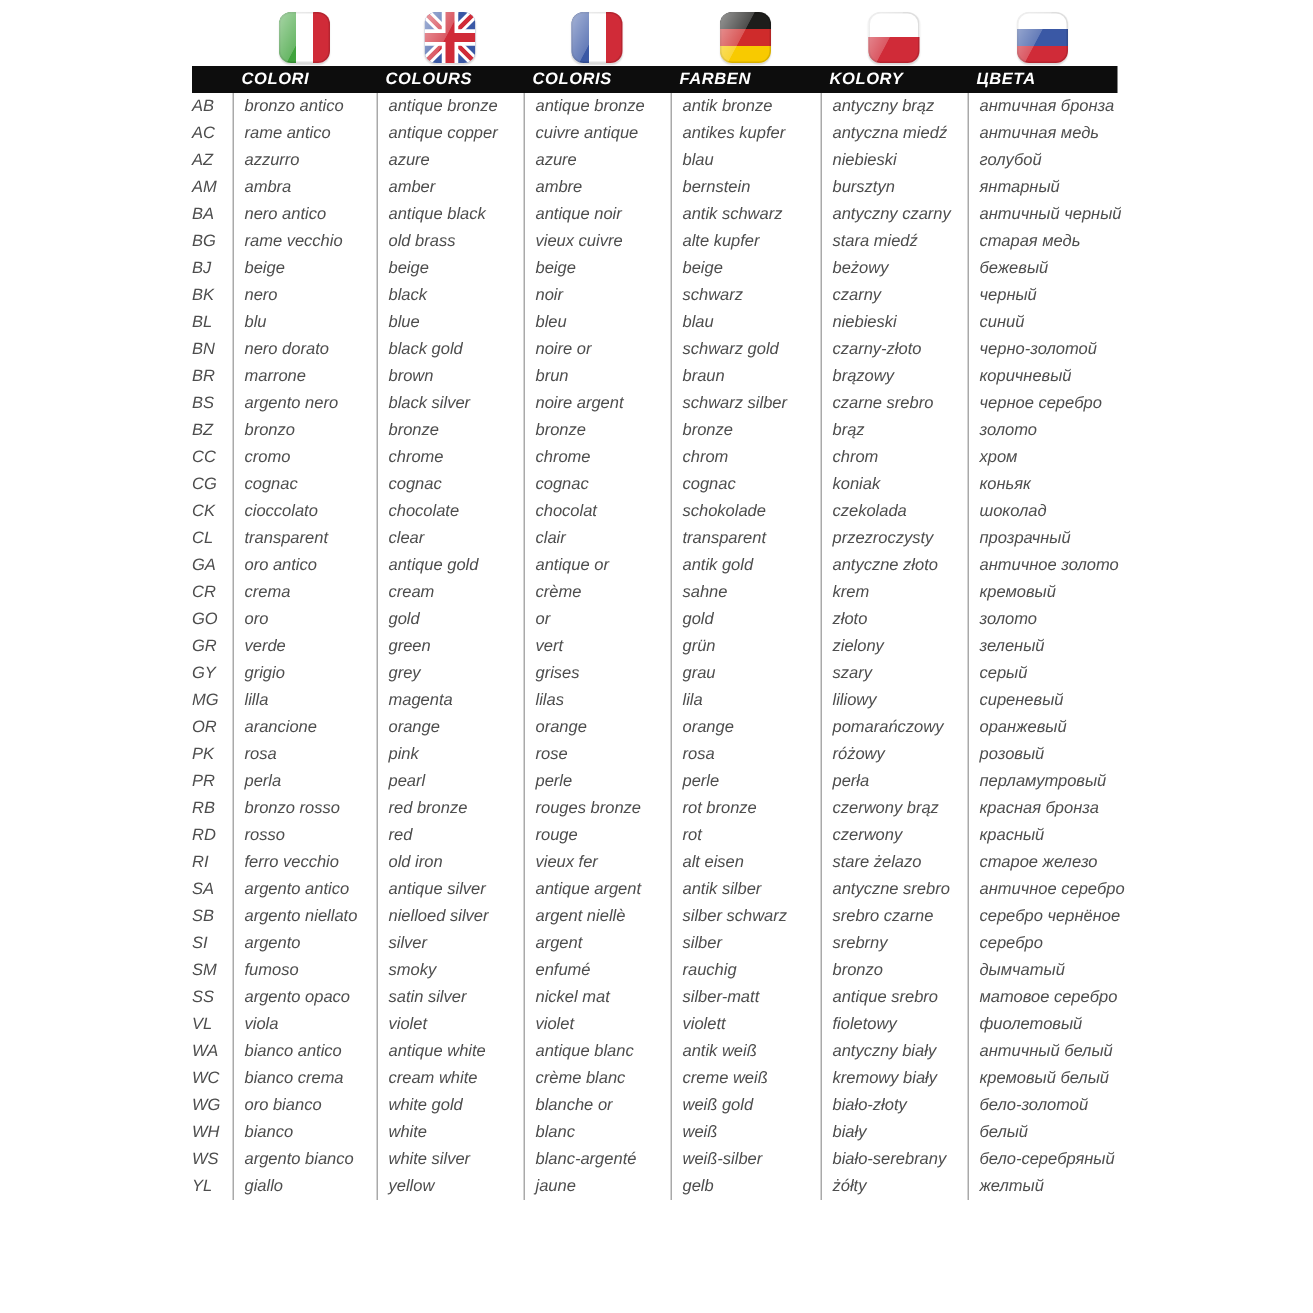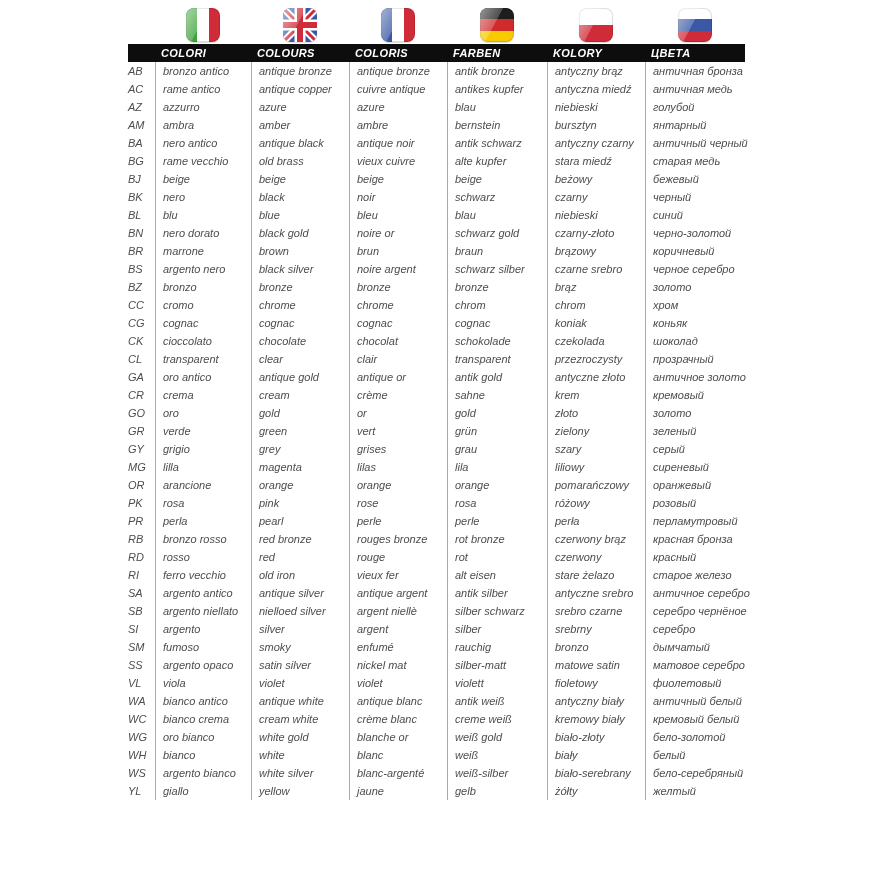--- a/index.html
+++ b/index.html
@@ -401,21 +401,21 @@
     <div class="cell">rauchig</div>
     <div class="cell">bronzo</div>
     <div class="cell">дымчатый</div>
   </div>
       <div class="row">
     <div class="cell code">SS</div>
     <div class="cell">argento opaco</div>
     <div class="cell">satin silver</div>
     <div class="cell">nickel mat</div>
     <div class="cell">silber-matt</div>
-    <div class="cell">matowe satin</div>
+    <div class="cell">antique srebro</div>
     <div class="cell">матовое серебро</div>
   </div>
       <div class="row">
     <div class="cell code">VL</div>
     <div class="cell">viola</div>
     <div class="cell">violet</div>
     <div class="cell">violet</div>
     <div class="cell">violett</div>
     <div class="cell">fioletowy</div>
     <div class="cell">фиолетовый</div>

